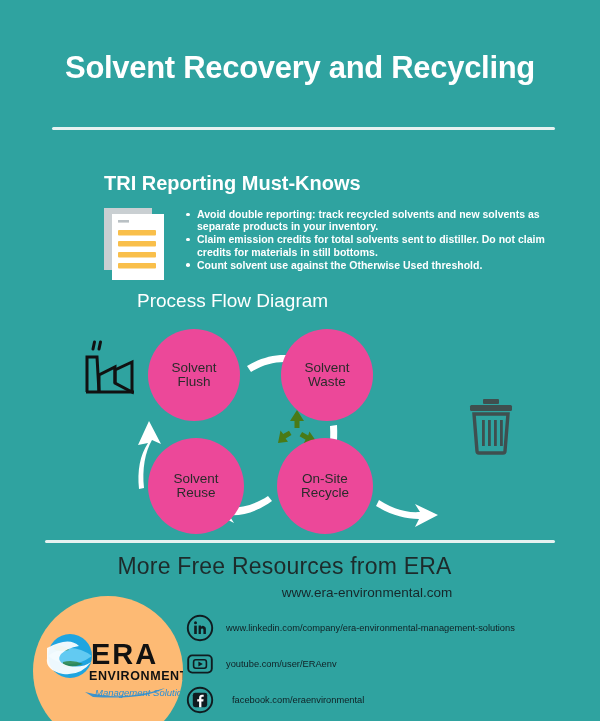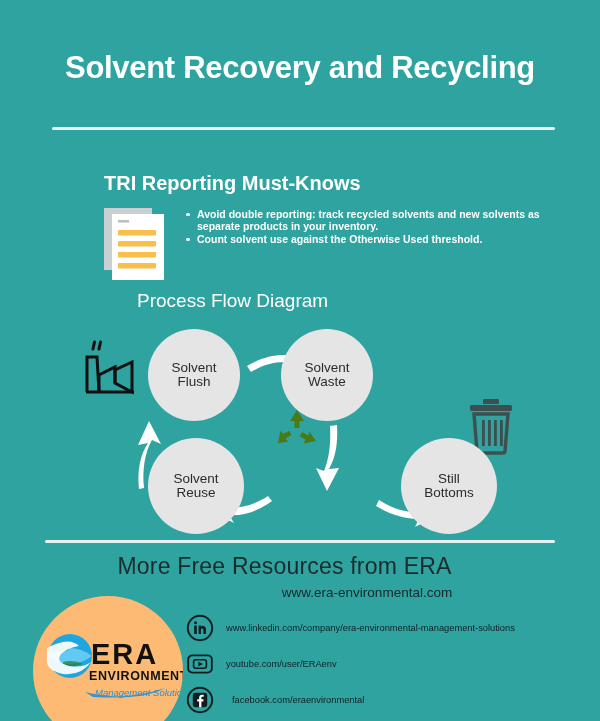--- a/index.html
+++ b/index.html
@@ -51,21 +51,21 @@
 
   
   .flow-heading{
     position:absolute;left:137px;top:266px;
     color:#ffffff;font-size:19px;font-weight:normal;
   }
   .flow-wrap{position:absolute;left:0;top:295px;width:600px;height:215px;}
   .node{
     position:absolute;
     border-radius:50%;
-    background:#e5e5e5;
+    background:#ec4899;
     color:#2b2b2b;
     display:flex;align-items:center;justify-content:center;
     text-align:center;
     line-height:14px;
     font-size:13.5px;
     font-weight:normal;
   }
   .node span{display:block;}
   .n-flush  {left:148px;top:10px; width:92px;height:92px;}
   .n-waste  {left:281px;top:10px; width:92px;height:92px;}
@@ -117,20 +117,21 @@
     <rect x="8" y="6" width="52" height="66" fill="#ffffff"></rect>
     <rect x="14" y="12" width="11" height="2.6" fill="#b9c0c4"></rect>
     <rect x="14" y="22" width="38" height="5.4" rx="1" fill="#f9bf4a"></rect>
     <rect x="14" y="33" width="38" height="5.4" rx="1" fill="#f9bf4a"></rect>
     <rect x="14" y="44" width="38" height="5.4" rx="1" fill="#f9bf4a"></rect>
     <rect x="14" y="55" width="38" height="5.4" rx="1" fill="#f9bf4a"></rect>
   </svg>
 
   <ul class="bullets">
     <li>Avoid double reporting: track recycled solvents and new solvents as separate products in your inventory.</li>
+    <li>Claim emission credits for total solvents sent to distiller. Do not claim credits for materials in still bottoms.</li>
     <li>Count solvent use against the Otherwise Used threshold.</li>
   </ul>
 
   <div class="flow-heading">Process Flow Diagram</div>
 
   <div class="flow-wrap">
 
     <svg class="lay" viewBox="0 0 600 215">
       <g fill="#ffffff">
 
@@ -200,24 +201,24 @@
         <span>Solvent</span>
         <span>Waste</span>
       </div>
     </div>
     <div class="node n-reuse">
       <div>
         <span>Solvent</span>
         <span>Reuse</span>
       </div>
     </div>
-    <div class="node n-still">
-      <div>
-        <span>Still</span>
-        <span>Bottoms</span>
+    <div class="node n-recycle">
+      <div>
+        <span>On-Site</span>
+        <span>Recycle</span>
       </div>
     </div>
   </div>
 
   <div class="divider bottom"></div>
 
   <div class="more">
     <span class="more-off">More Free Resources from ERA</span>
   </div>
   <div class="site">

